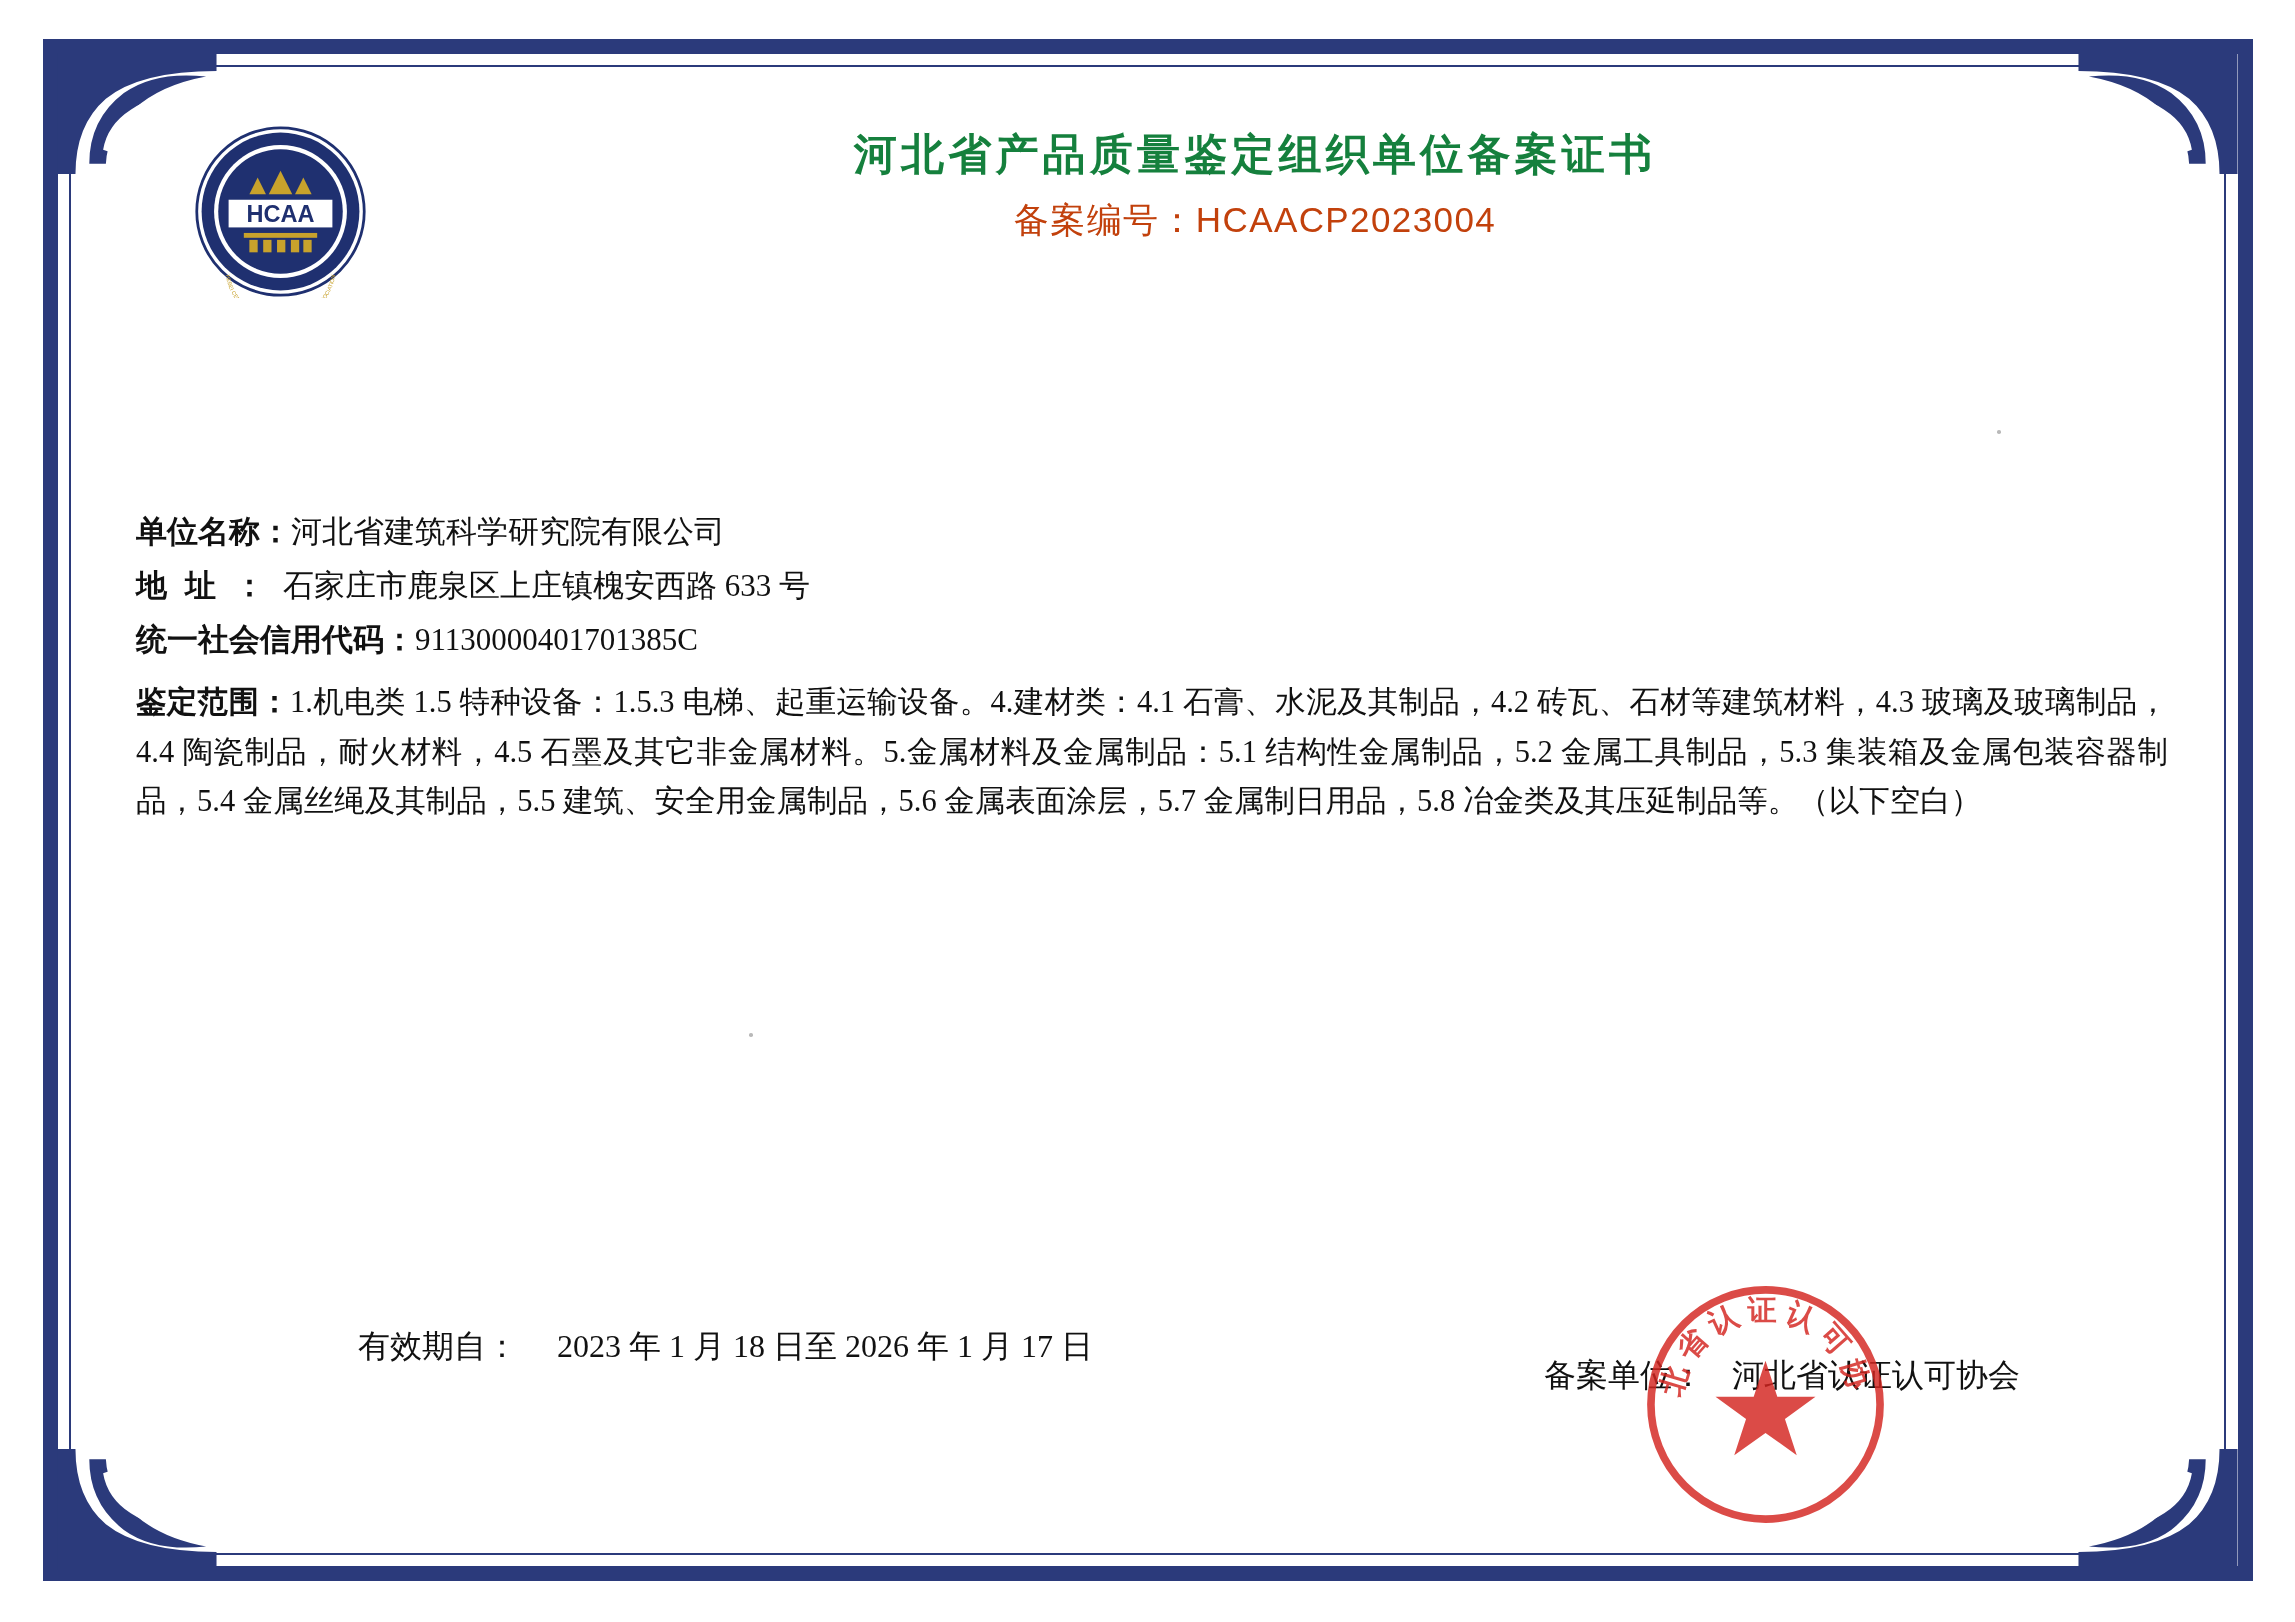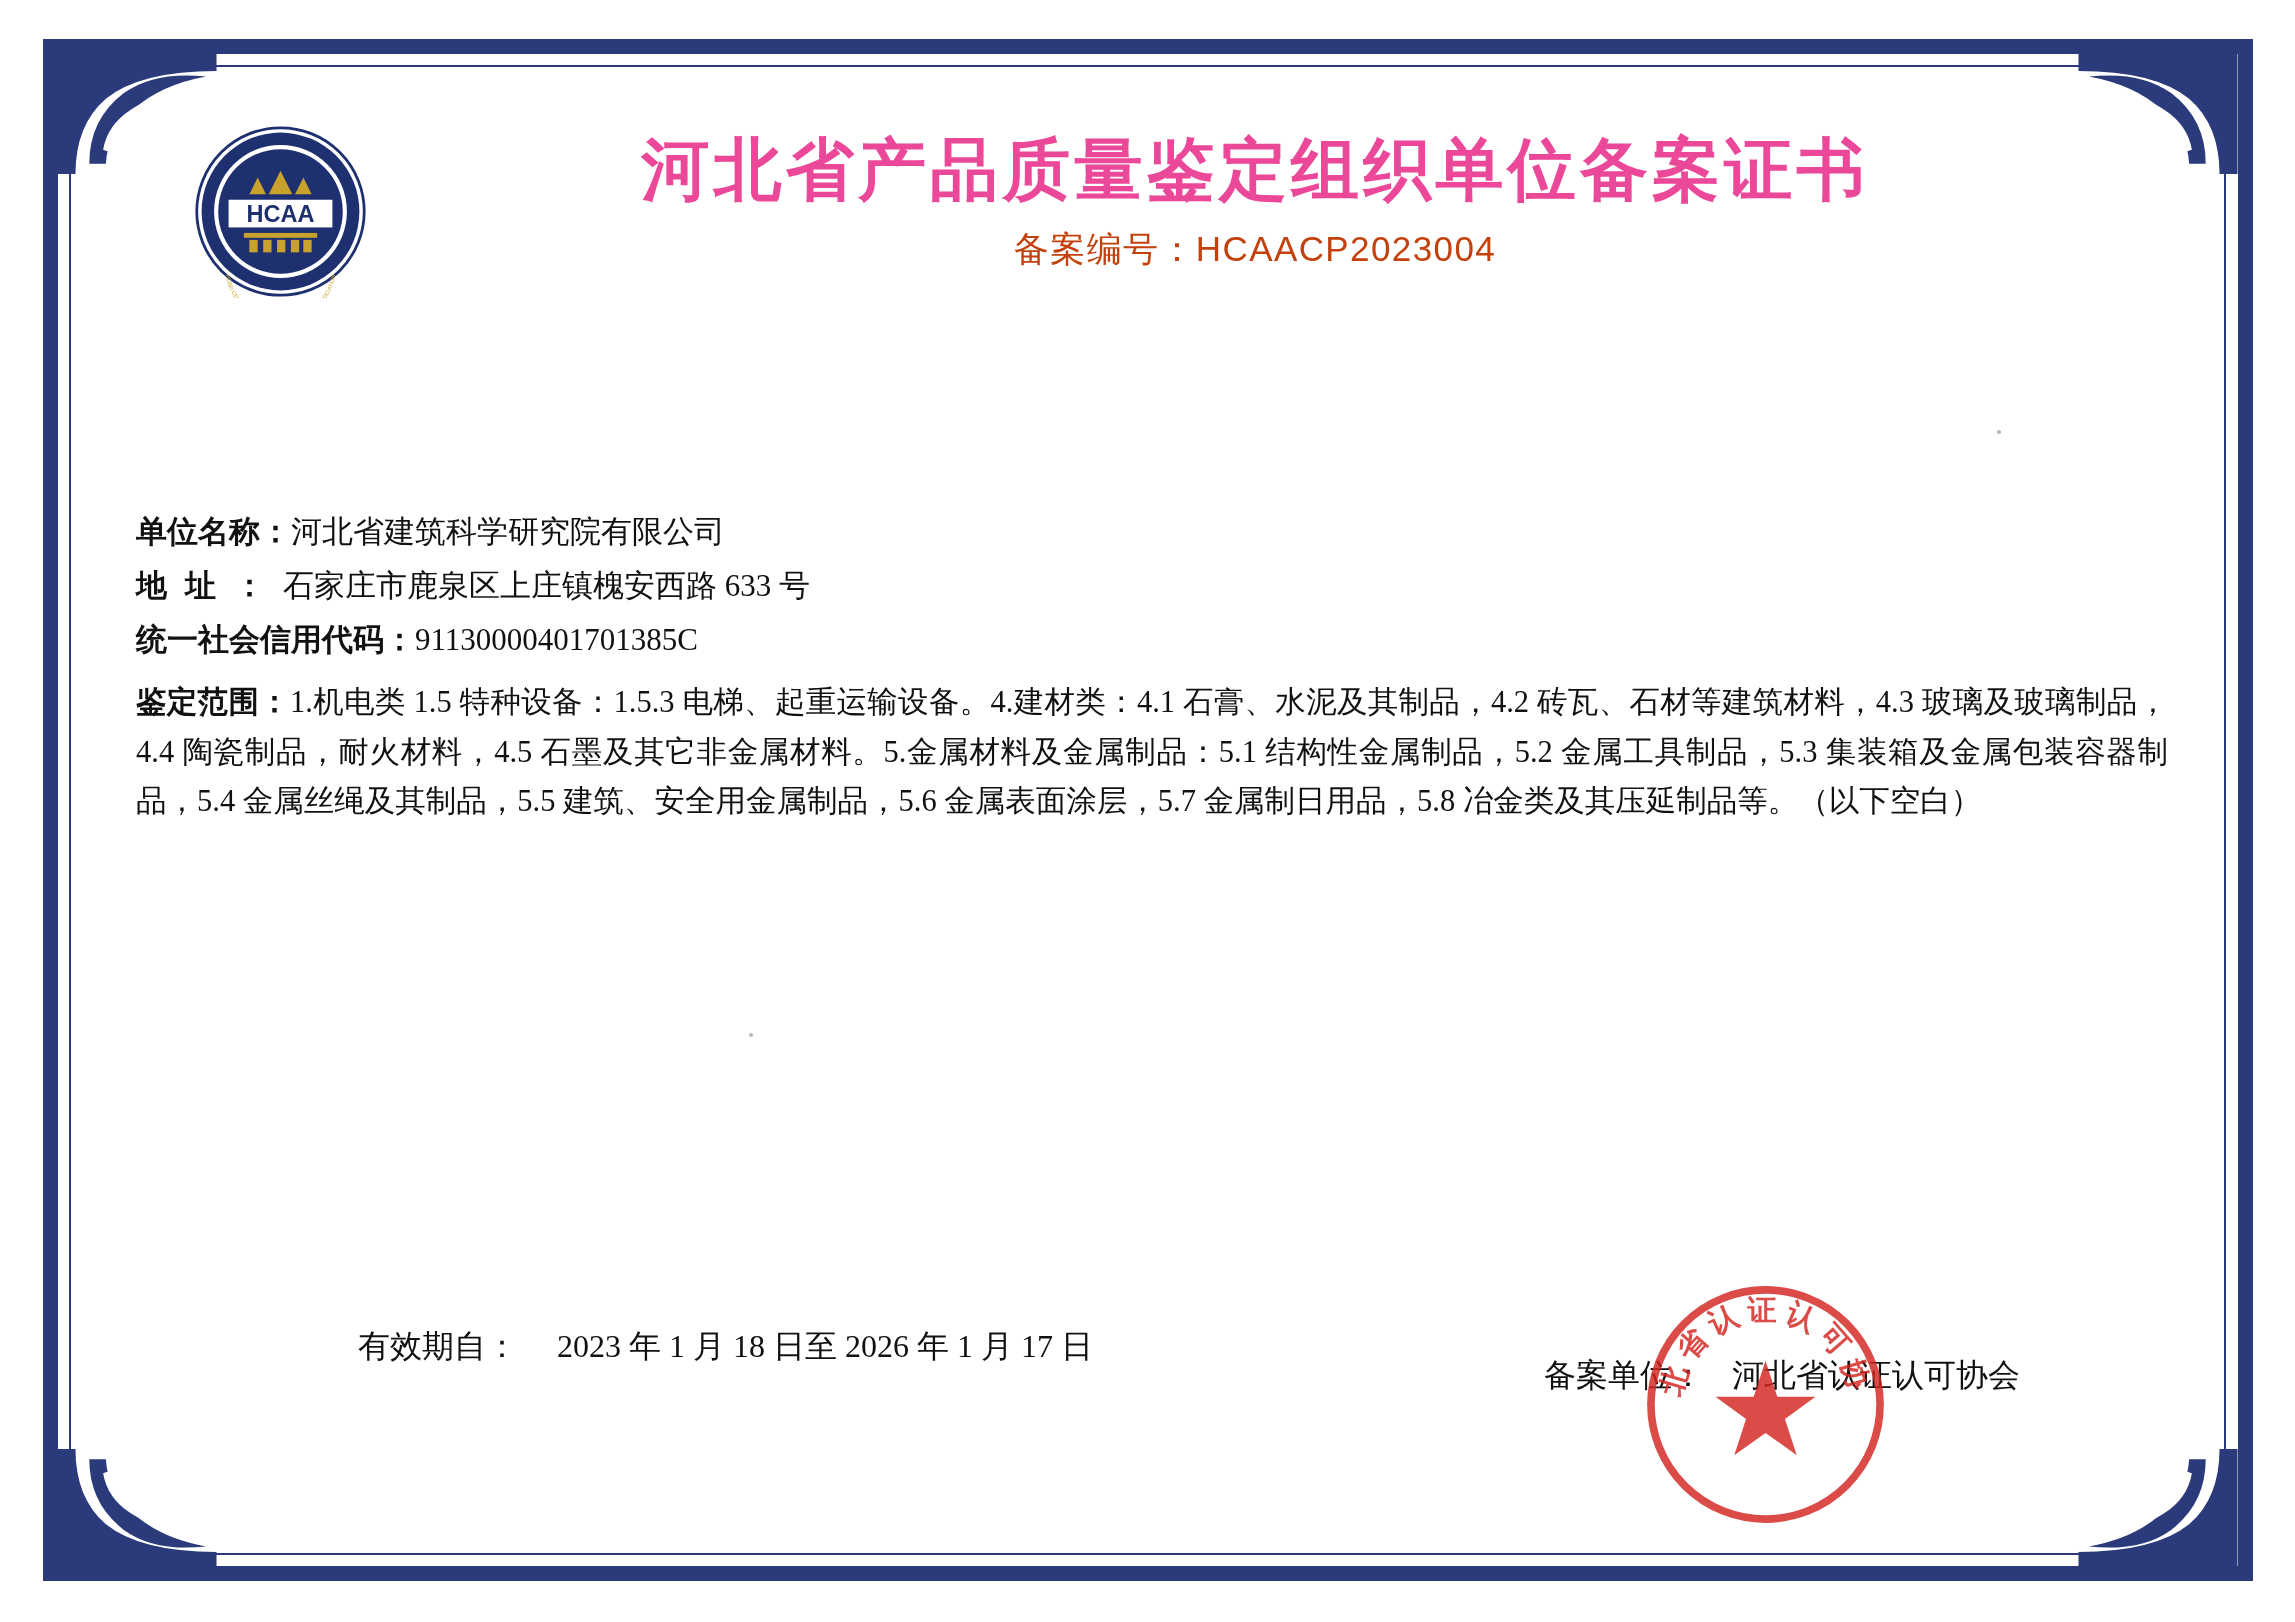--- a/index.html
+++ b/index.html
@@ -71,24 +71,24 @@
     height: 173px;
   }
   .title-block {
     position: absolute;
     left: 326px;
     top: 26px;
     width: 1720px;
     text-align: center;
   }
   .main-title {
-    font-family: Liberation Sans, sans-serif;
-    font-size: 68px;
+    font-family: Liberation Serif, serif;
+    font-size: 43px;
     font-weight: bold;
-    color: #ec4899;
+    color: #15803d;
     letter-spacing: 4.2px;
     line-height: 1.15;
     white-space: nowrap;
   }
   .sub-title {
     margin-top: 18px;
     font-family: "Liberation Sans", sans-serif;
     font-size: 35px;
     color: #c2410c;
     letter-spacing: 1.4px;

